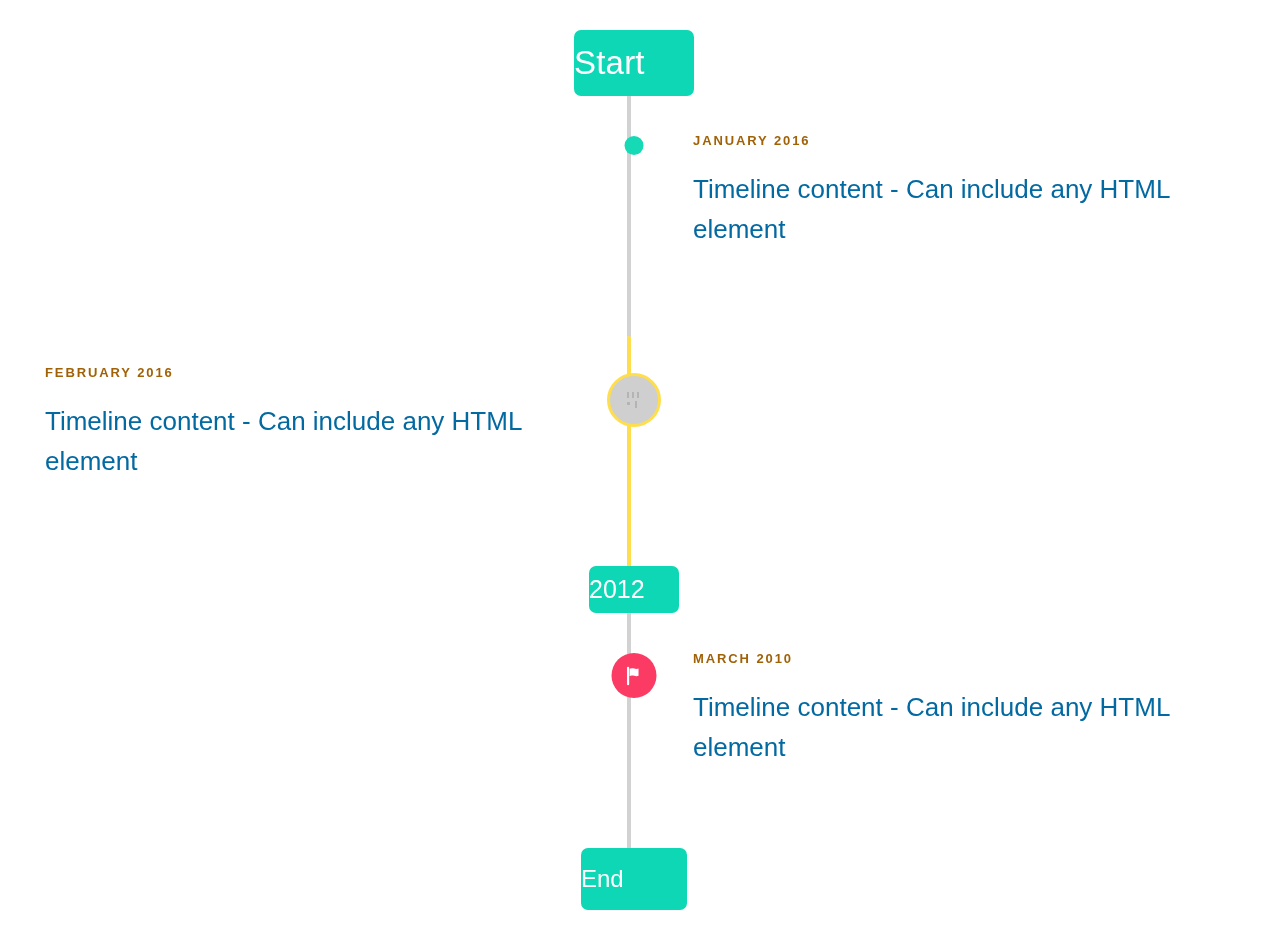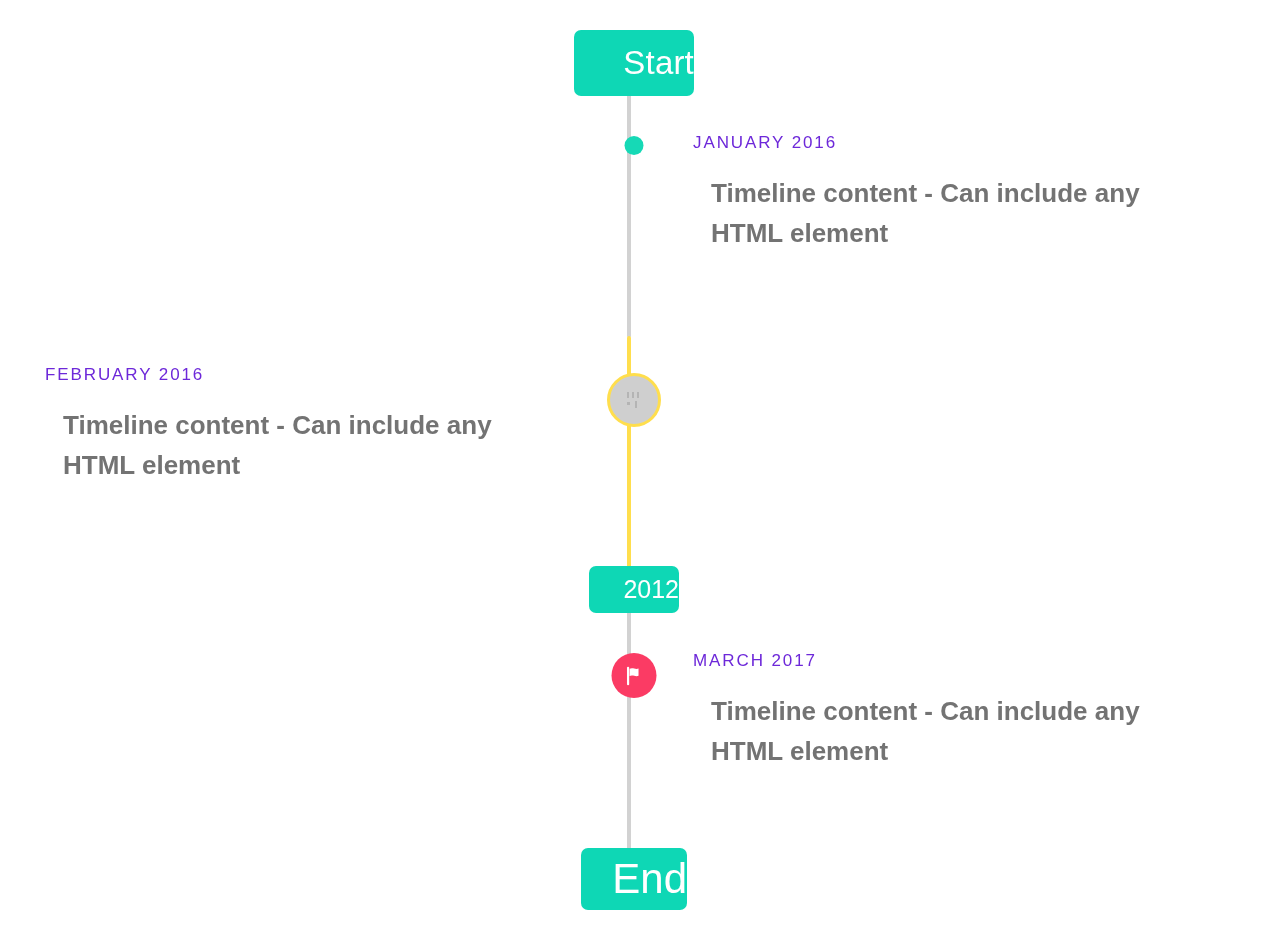--- a/index.html
+++ b/index.html
@@ -36,21 +36,21 @@
   
   .cap {
     position: absolute;
     left: 50%;
     transform: translateX(-50%);
     background: #0ed7b5;
     color: #ffffff;
     border-radius: 7px;
     display: flex;
     align-items: center;
-    justify-content: flex-end;
+    justify-content: flex-start;
     box-sizing: border-box;
     z-index: 5;
     user-select: none;
   }
   .cap-start {
     top: 30px;
     width: 120px;
     height: 66px;
     font-size: 33px;
     letter-spacing: 0.2px;
@@ -58,21 +58,21 @@
   .cap-mid {
     top: 566px;
     width: 90px;
     height: 47px;
     font-size: 25px;
   }
   .cap-end {
     top: 848px;
     width: 106px;
     height: 62px;
-    font-size: 42px;
+    font-size: 24px;
   }
 
   
   .entry {
     position: absolute;
     left: 0;
     width: 1268px;
     display: flex;
   }
   .entry.right { justify-content: flex-start; }
@@ -86,34 +86,34 @@
     margin-left: 693px;
     text-align: left;
     padding-right: 40px;
   }
   .entry.left .entry-body {
     margin-right: 703px;
     padding-left: 20px;
   }
 
   .entry-date {
-    font-size: 17px;
-    font-weight: normal;
+    font-size: 13px;
+    font-weight: bold;
     letter-spacing: 1.9px;
-    color: #6d28d9;
+    color: #a16207;
     line-height: 1;
     margin: 0 0 22px 0;
     white-space: nowrap;
   }
   .entry-text {
     font-size: 26px;
-    color: #737373;
+    color: #0369a1;
     line-height: 1.55;
-    margin: 18px;
-    font-weight: bold;
+    margin: 0;
+    font-weight: normal;
   }
 
   
   .entry-jan { top: 134px; }
   .entry-feb { top: 366px; }
   .entry-mar { top: 652px; }
 
   
   .marker {
     position: absolute;
@@ -209,21 +209,21 @@
   </div>
 
   <div class="marker marker-flag">
     <svg class="flag-icon" width="22" height="22" viewBox="0 0 24 24" aria-hidden="true">
       <path d="M5 3 v18" stroke="#ffffff" stroke-width="2.4" stroke-linecap="round" fill="none"></path>
       <path d="M6.6 4.2 c3.6 -1.9 6.2 1.3 9.8 -0.3 v7.9 c-3.6 1.6 -6.2 -1.6 -9.8 0.3 z" fill="#ffffff"></path>
     </svg>
   </div>
   <div class="entry right entry-mar">
     <div class="entry-body">
-      <p class="entry-date">MARCH 2017</p>
+      <p class="entry-date">MARCH 2010</p>
       <p class="entry-text">Timeline content - Can include any HTML element</p>
     </div>
   </div>
 
   <div class="cap cap-end">
     <span>End</span>
   </div>
 
 </div>
 

